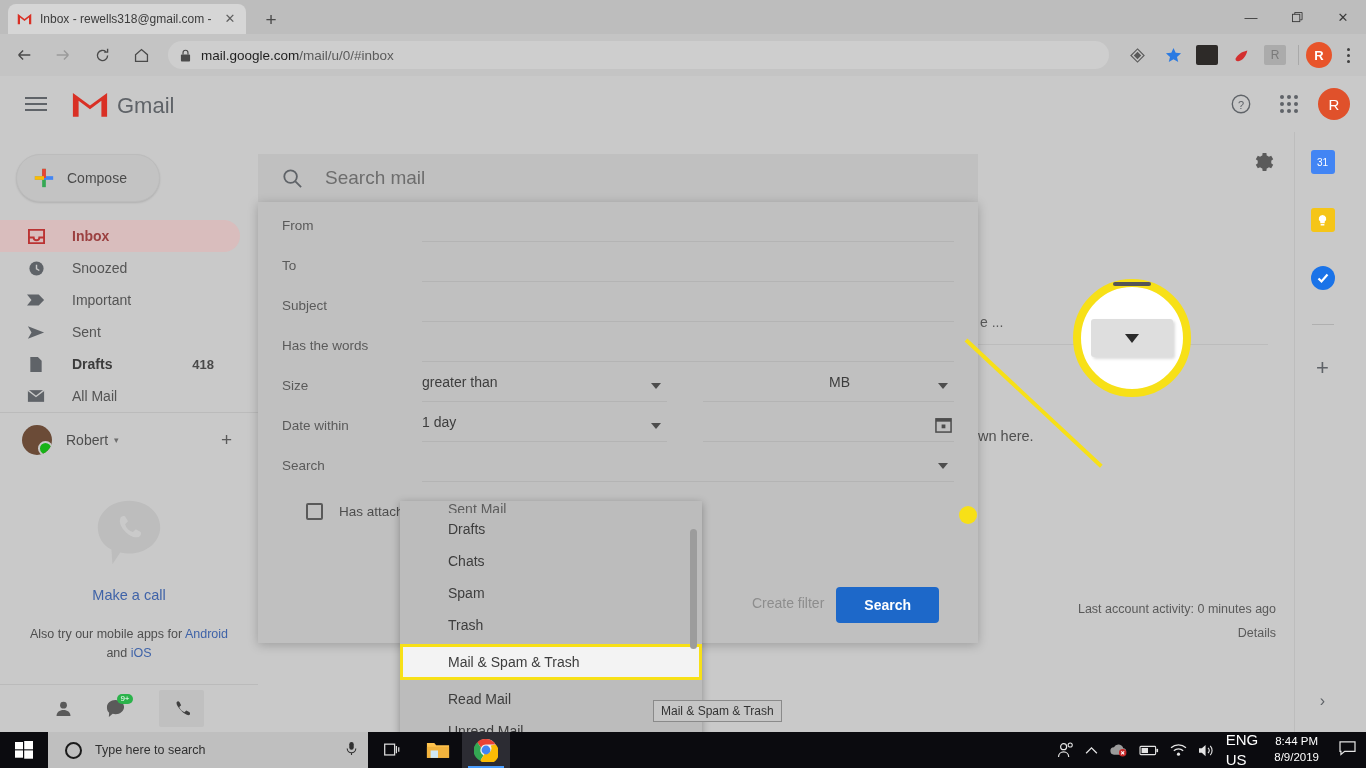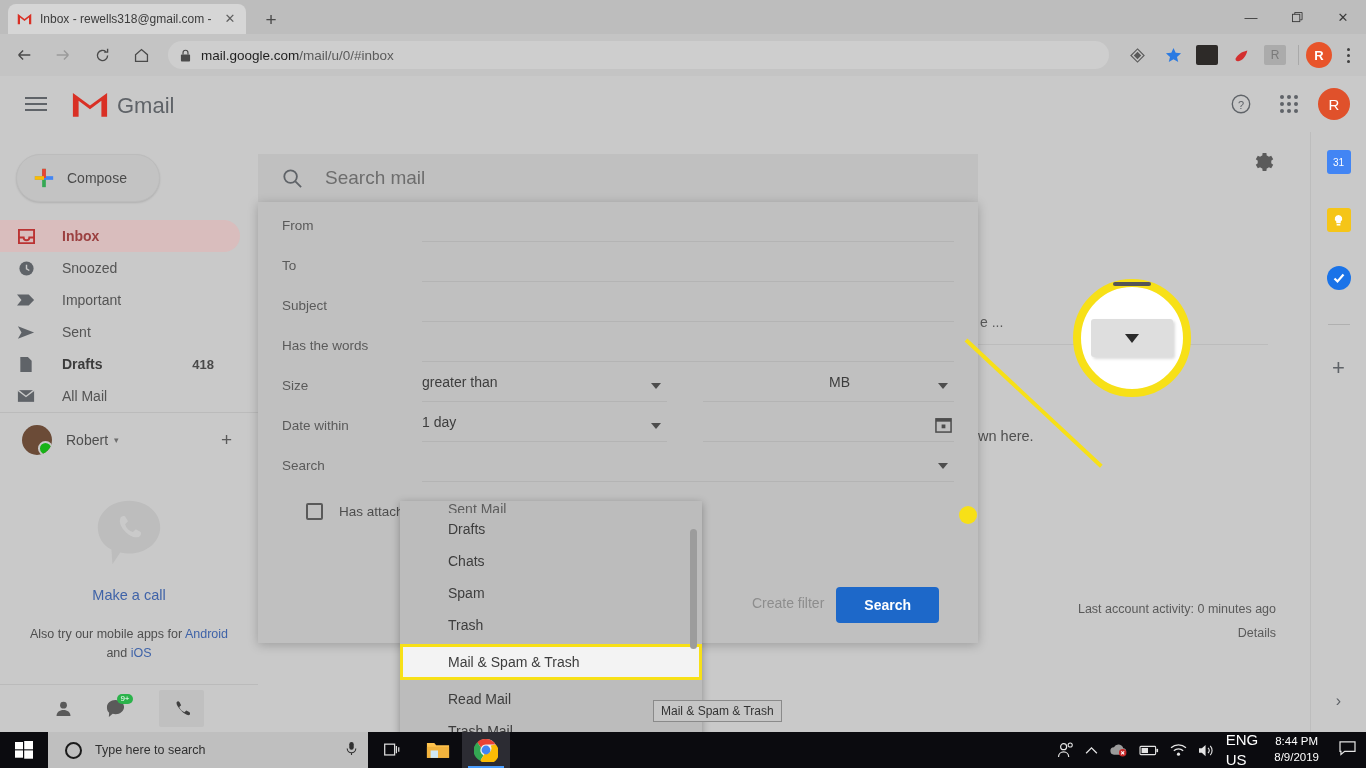--- a/index.html
+++ b/index.html
@@ -126,21 +126,21 @@
   .sidebar { position: absolute; left: 0; top: 56px; width: 258px; bottom: 0; }
   .compose {
     margin: 22px 0 0 16px; width: 144px; height: 48px;
     background: #c3c3c3; border: 1px solid #bcbcbc; border-radius: 24px;
     display: flex; align-items: center; box-shadow: 0 1px 2px rgba(0,0,0,.12);
   }
   .compose-label { font-size: 14px; color: #4b4b4b; margin-left: 12px; }
   .nav { margin-top: 18px; }
   .nav-item {
     height: 32px; display: flex; align-items: center;
-    padding-left: 16px; border-radius: 0 16px 16px 0; margin-right: 18px;
+    padding-left: 26px; border-radius: 0 16px 16px 0; margin-right: 18px;
   }
   .nav-item.active { background: #d9bdbd; }
   .nav-ico { width: 20px; display: flex; justify-content: center; color: #5f6368; }
   .nav-label { margin-left: 26px; font-size: 14px; color: #545454; flex: 1; }
   .nav-item.active .nav-label { color: #9b4040; font-weight: bold; }
   .nav-item.bold .nav-label { font-weight: bold; color: #3c3c3c; }
   .nav-count { font-size: 13px; color: #4a4a4a; margin-right: 26px; font-weight: bold; }
 
   .hangouts {
     position: absolute; left: 0; top: 280px; width: 258px; bottom: 0;
@@ -176,21 +176,21 @@
   }
   .hang-tab { position: relative; display: flex; align-items: center; color: #5a5a5a; }
   .hang-tab.sel { background: #c0c0c0; padding: 10px 14px; border-radius: 2px; }
   .hang-badge {
     position: absolute; top: -5px; right: -8px; background: #2bb34b; color: #fff;
     font-size: 8px; border-radius: 8px; padding: 1px 3px; line-height: 1;
   }
 
   
   .rail {
-    position: absolute; right: 0; top: 56px; width: 56px; bottom: 0;
+    position: absolute; right: 16px; top: 56px; width: 56px; bottom: 0;
     border-left: 1px solid #bdbdbd;
     display: flex; flex-direction: column; align-items: center; padding-top: 18px;
   }
   .rail-ico { width: 24px; height: 24px; margin-bottom: 34px; border-radius: 3px;
     display: flex; align-items: center; justify-content: center;
     font-size: 10px; color: #fff; }
   .rail-sep { width: 22px; height: 1px; background: #b0b0b0; margin-bottom: 30px; }
   .rail-plus { font-size: 22px; color: #5f6368; }
   .rail-expand { margin-top: auto; margin-bottom: 22px; font-size: 16px; color: #5f6368; }
 
@@ -687,21 +687,21 @@
     </div>
 
     <div class="dropdown">
       <div class="dd-item clipped">Sent Mail</div>
       <div class="dd-item">Drafts</div>
       <div class="dd-item">Chats</div>
       <div class="dd-item">Spam</div>
       <div class="dd-item">Trash</div>
       <div class="dd-item hl">Mail &amp; Spam &amp; Trash</div>
       <div class="dd-item">Read Mail</div>
-      <div class="dd-item">Trash Mail</div>
+      <div class="dd-item">Unread Mail</div>
 
       <div class="dd-scroll"></div>
     </div>
     <div class="tooltip">Mail &amp; Spam &amp; Trash</div>
 
     <div class="callout-line"></div>
     <div class="callout-dot"></div>
     <div class="callout-circle">
       <div class="callout-inner">
         <span class="callout-caret"></span>

